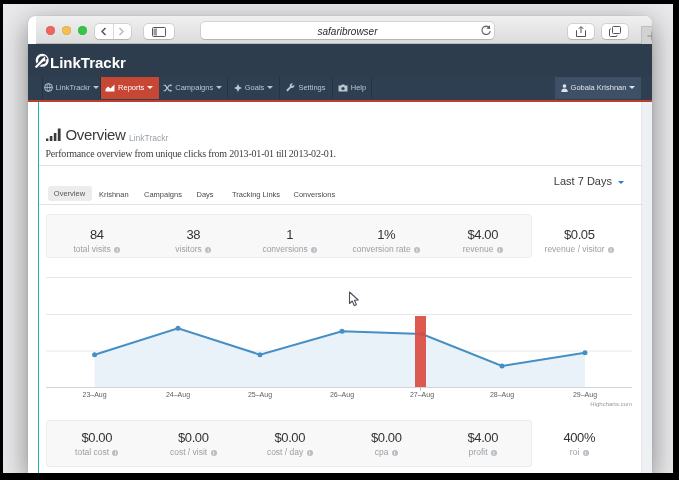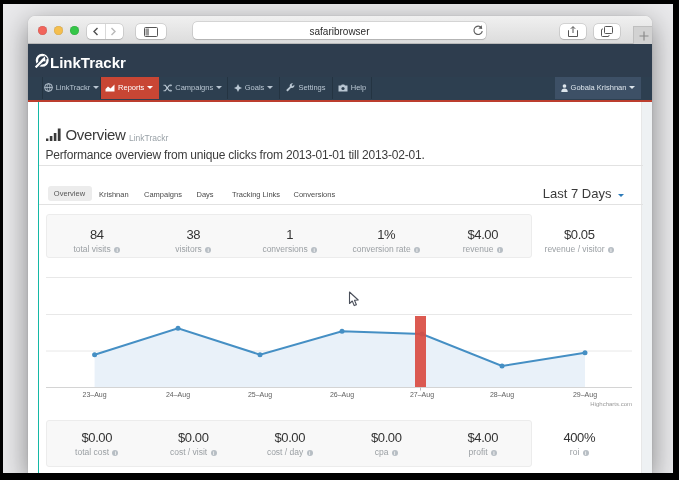--- a/index.html
+++ b/index.html
@@ -4,22 +4,22 @@
 <style>
 * { margin:0; padding:0; box-sizing:border-box; }
 html,body { width:679px; height:480px; overflow:hidden; }
 body { background:#000; position:relative; font-family:"Liberation Sans", sans-serif; }
 #desk { position:absolute; left:3px; top:4px; width:670px; height:469px; background:#e9e9eb; }
 #win { position:absolute; left:25px; top:12px; width:624px; height:457px;
   border-radius:7px 7px 0 0; background:#fff; overflow:hidden;
   box-shadow:0 8px 28px rgba(0,0,0,0.45), 0 0 1px rgba(0,0,0,0.3); }
 
 
-#toolbar { position:absolute; left:0; top:0; width:624px; height:28px;
-  background:linear-gradient(#f0f0f0,#dcdcdc); border-bottom:1px solid #b9b9b9; }
+#toolbar { position:absolute; left:8px; top:0; width:624px; height:28px;
+  background:linear-gradient(#f0f0f0,#dcdcdc); border-bottom:1px solid #b9b9b9;font-style:italic; }
 .light { position:absolute; top:9.5px; width:9px; height:9px; border-radius:50%; box-shadow:inset 0 0 1px rgba(0,0,0,0.35); }
 #lr { left:9.5px; background:#f2655c; }
 #ly { left:25.8px; background:#f5bf4f; }
 #lg { left:42px; background:#35c648; }
 .tbtn { position:absolute; top:7.5px; height:15.5px; background:#fff; border-radius:4px;
   box-shadow:0 0 0 0.5px rgba(0,0,0,0.18), 0 0.5px 1px rgba(0,0,0,0.12); }
 #bfwd { left:59px; width:36px; }
 #bfwd .div { position:absolute; left:17.5px; top:0; width:1px; height:100%; background:#d9d9d9; }
 #bside { left:108px; width:30px; }
 #burl { left:165px; top:6px; width:293px; height:16.5px; }
@@ -52,27 +52,27 @@
 
 
 #content { position:absolute; left:0; top:85.5px; width:624px; height:371.5px; background:#fff; }
 #scrollbar { position:absolute; right:0; top:0; width:10px; height:371.5px; background:#eef1f3; }
 #panel { position:absolute; left:10px; top:0px; width:604px; height:371.5px;
   border-left:1px solid #14b8a6; border-right:1px solid #e7e7e7; background:#fff; }
 
 #titleicon { position:absolute; left:7px; top:26.5px; }
 #title { position:absolute; left:26.5px; top:24px; font-size:15px; letter-spacing:-0.3px; color:#3a3a3a; }
 #titlesub { position:absolute; left:90px; top:31px; font-size:8.5px; color:#9aa2a8; }
-#desc { position:absolute; left:6.5px; top:46.5px; font-size:12px; letter-spacing:-0.2px; color:#3c3c3c; }
+#desc { position:absolute; left:6.5px; top:46.5px; font-size:10px; letter-spacing:-0.2px; color:#3c3c3c;font-family:Liberation Serif, serif; }
 #sep1 { position:absolute; left:0; top:63px; width:604px; height:1px; background:#e2e2e2; }
 #tabs { position:absolute; left:0px; top:64px; width:604px; height:39px; border-bottom:1px solid #e2e2e2; }
 .tab { position:absolute; top:24px; font-size:7.5px; color:#4a4a4a; }
 #tab0 { left:8.5px; top:20px; width:44px; height:15px; background:#ececec; border-radius:3px;
   text-align:center; line-height:15px; color:#555; font-size:7.5px; position:absolute; }
-#last7 { position:absolute; right:19px; top:20px; font-size:13px; color:#3a3a3a; }
+#last7 { position:absolute; right:19px; top:9px; font-size:11px; color:#3a3a3a; }
 #last7 .caret { border-top-color:#2d7bb9; vertical-align:0.5px; }
 
 .statpanel { position:absolute; left:7px; width:486px; height:44px; background:#f8f8f8;
   border:1px solid #ececec; border-radius:3px; }
 #stats1 { top:112.5px; }
 #stats2 { top:318.5px; height:47px; }
 .col { position:absolute; top:0; width:96.5px; text-align:center; }
 .col .num { font-size:13px; letter-spacing:-0.4px; color:#333; margin-top:12px; }
 .col .lbl { font-size:8.5px; color:#9a9fa3; margin-top:2px; }
 #stats2 .col .num { margin-top:9px; }

